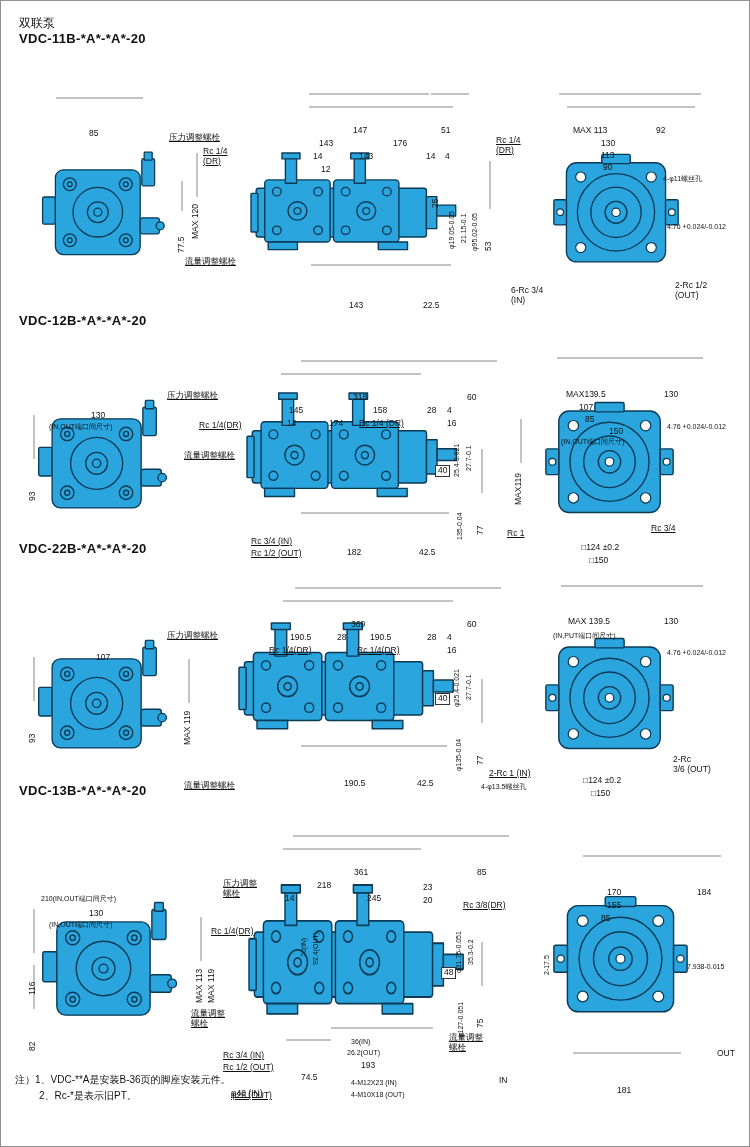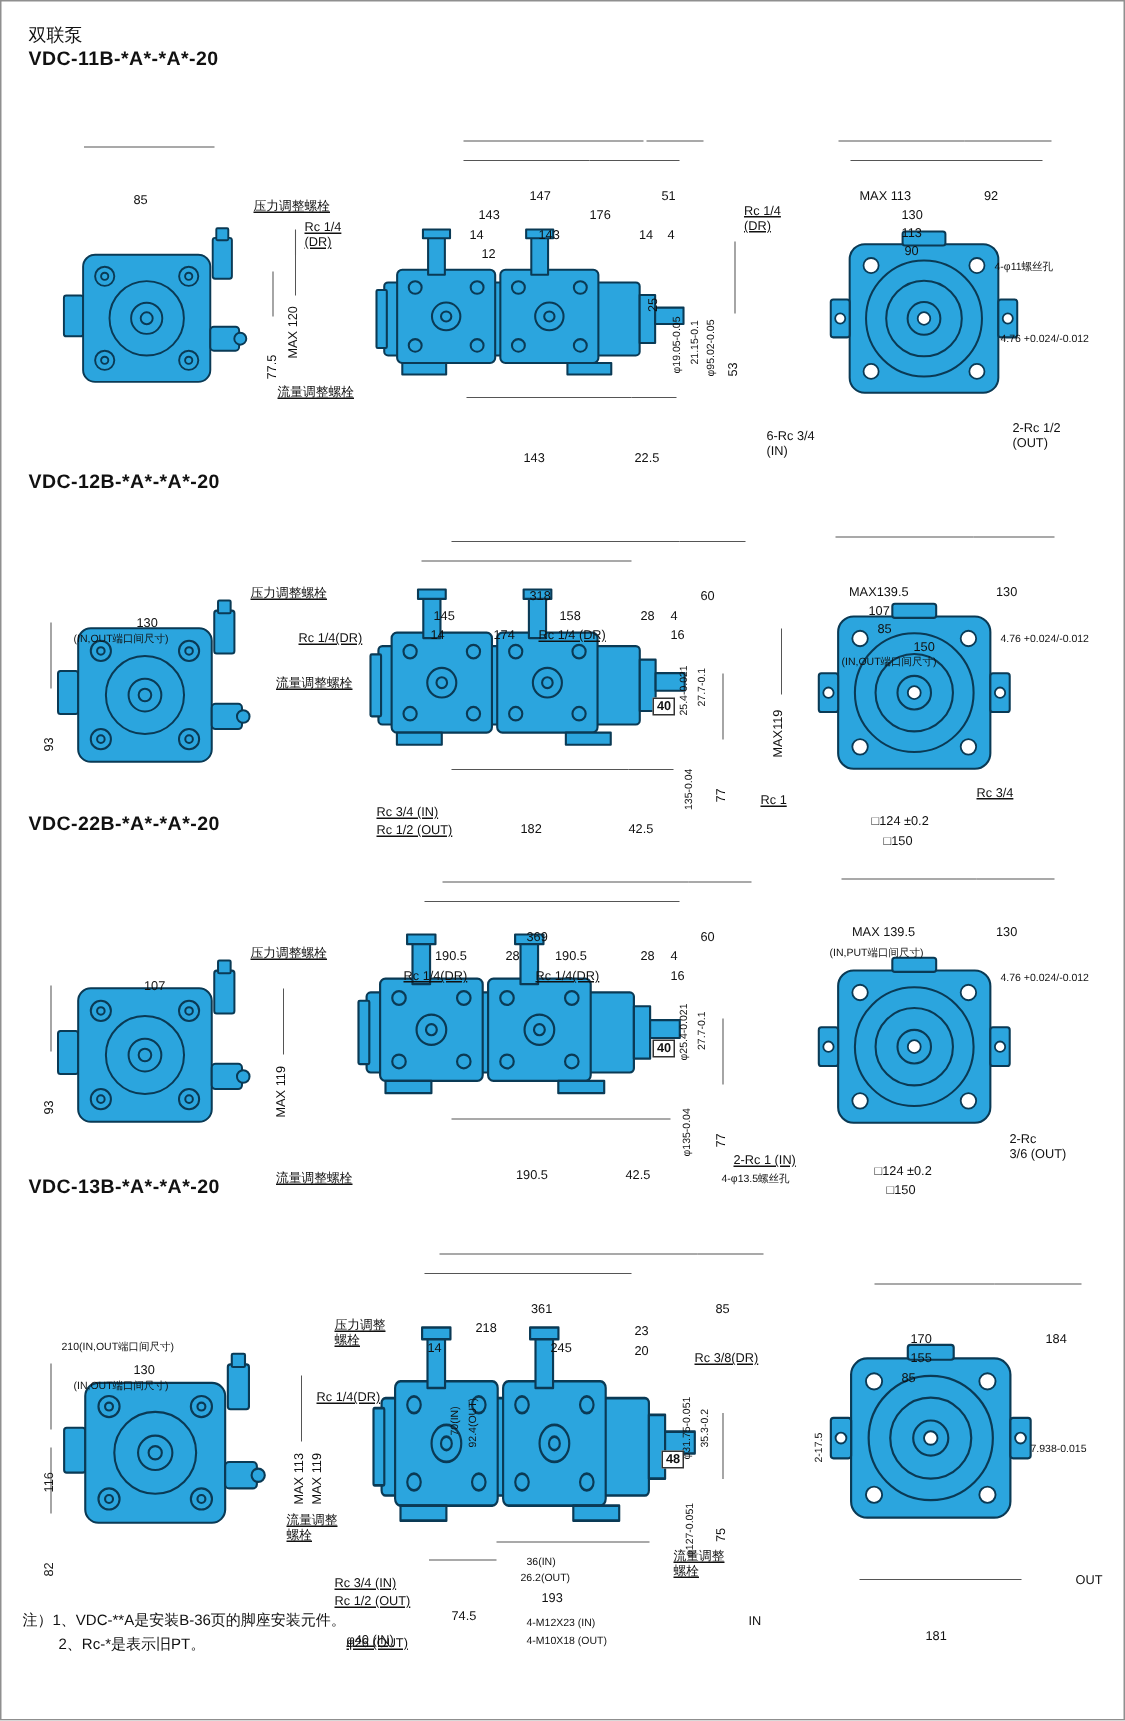--- a/index.html
+++ b/index.html
@@ -7,21 +7,21 @@
         box-sizing:border-box;font-family:"Liberation Sans",sans-serif;color:#111;overflow:hidden;margin:0 auto;}
   .hdr-title{position:absolute;left:18px;top:14px;font-size:12px;}
   .model{position:absolute;left:18px;font-size:13px;font-weight:bold;letter-spacing:.3px;}
   .m0{top:30px}.m1{top:312px}.m2{top:540px}.m3{top:782px}
   #drawing{position:absolute;left:0;top:0;}
   #ann-layer{position:absolute;left:0;top:0;width:750px;height:1147px;margin-top:42px;}
   .ann{position:absolute;font-size:8.5px;line-height:1.15;white-space:pre;color:#111;}
   .ann.rot{transform-origin:0 0;transform:rotate(-90deg);}
   .ann.und{text-decoration:underline;}
   .ann.xs{font-size:7px;}
-  .ann.box{border:1px solid #333;padding:0 2px;background:#fff;font-weight:bold;}
+  .ann.box{border:1px solid #333;padding:0 2px;background:#fff;}
   .note{position:absolute;font-size:10px;}
   .n0{left:14px;top:1072px}.n1{left:38px;top:1088px}
   svg .pump{fill:var(--pump-fill,#2ba5de);stroke:var(--pump-stroke,#0a3a55);stroke-width:1.6;stroke-linejoin:round;}
   svg .hole{fill:#ffffff;stroke:var(--pump-stroke,#0a3a55);stroke-width:1.4;}
   svg .dims line{stroke:var(--dim-line,#555);stroke-width:.7;}
 </style>
 </head>
 <body>
 
 <div class="page">

